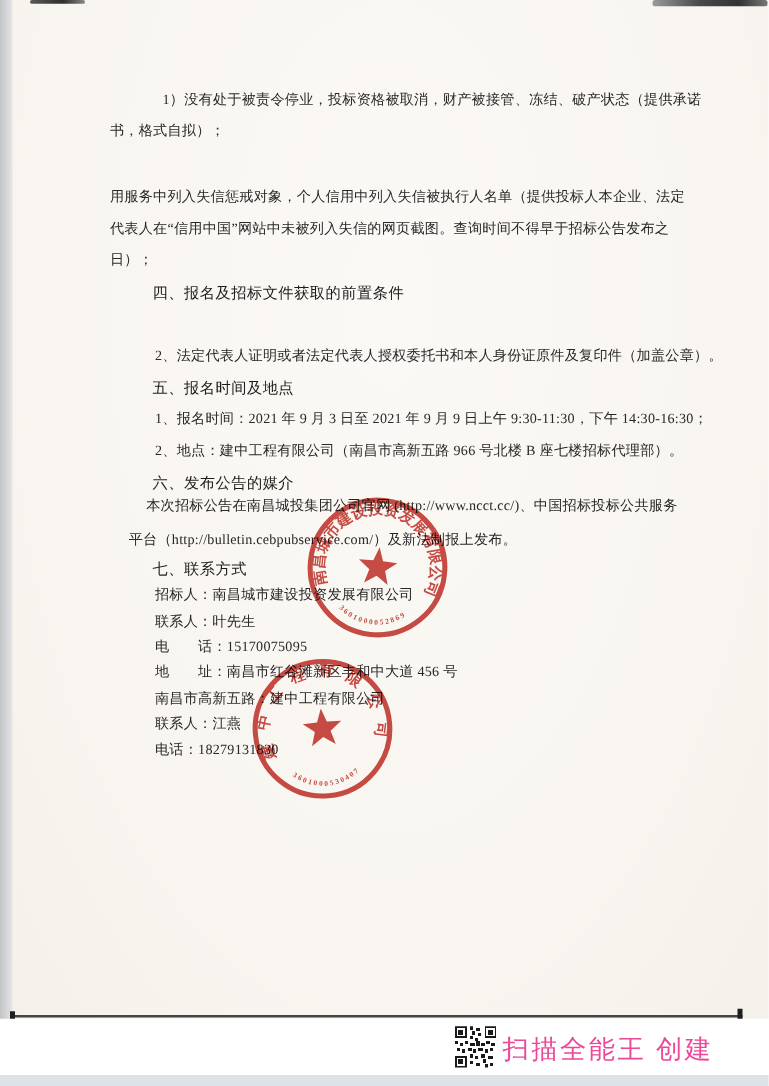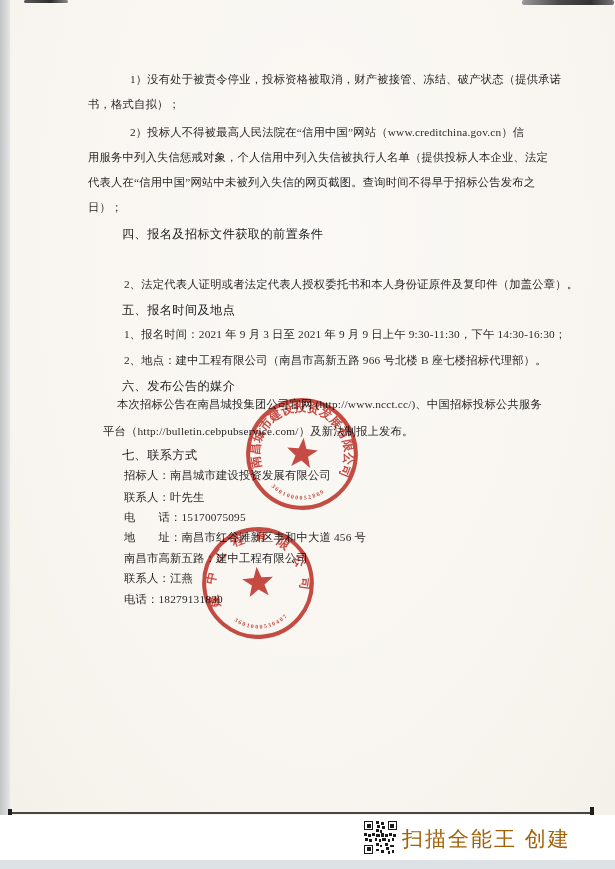--- a/index.html
+++ b/index.html
@@ -42,41 +42,40 @@
   }
 
   
   .stamp{position:absolute;mix-blend-mode:multiply;opacity:0.88;}
   .stamp text{font-family:"Liberation Serif","DejaVu Serif",serif;font-weight:bold;}
 
   
   .footer-white{position:absolute;left:0;top:815px;width:615px;height:45px;background:#ffffff;}
   .qr{position:absolute;left:364px;top:821px;}
   .watermark{
-    position:absolute;left:402px;top:825px;color:#a16207;
+    position:absolute;left:402px;top:825px;color:#ec4899;
     font-size:21px;letter-spacing:2px;
     font-family:"Liberation Sans","DejaVu Sans",sans-serif;
   }
   .bottom-strip{position:absolute;left:0;top:860px;width:615px;height:9px;background:#dde2e6;}
 </style>
 </head>
 <body>
 
 <div class="scan-root">
 
   <div class="left-edge"></div>
 
   <div class="paper">
     <div class="streak tl"></div>
     <div class="streak tr"></div>
   </div>
 
   <div class="tl" style="left:130px;top:72px">1）没有处于被责令停业，投标资格被取消，财产被接管、冻结、破产状态（提供承诺</div>
   <div class="tl" style="left:88px;top:97px">书，格式自拟）；</div>
-  <div class="tl" style="left:130px;top:125px">2）投标人不得被最高人民法院在“信用中国”网站（www.creditchina.gov.cn）信</div>
   <div class="tl" style="left:88px;top:150px">用服务中列入失信惩戒对象，个人信用中列入失信被执行人名单（提供投标人本企业、法定</div>
   <div class="tl" style="left:88px;top:175px">代表人在“信用中国”网站中未被列入失信的网页截图。查询时间不得早于招标公告发布之</div>
   <div class="tl" style="left:88px;top:200px">日）；</div>
 
   <div class="hl" style="left:122px;top:226px">四、报名及招标文件获取的前置条件</div>
   <div class="tl" style="left:124px;top:277px">2、法定代表人证明或者法定代表人授权委托书和本人身份证原件及复印件（加盖公章）。</div>
 
   <div class="hl" style="left:122px;top:302px">五、报名时间及地点</div>
   <div class="tl" style="left:124px;top:327px">1、报名时间：2021 年 9 月 3 日至  2021 年 9 月 9 日上午 9:30-11:30，下午 14:30-16:30；</div>
   <div class="tl" style="left:124px;top:353px">2、地点：建中工程有限公司（南昌市高新五路 966 号北楼 B 座七楼招标代理部）。</div>

